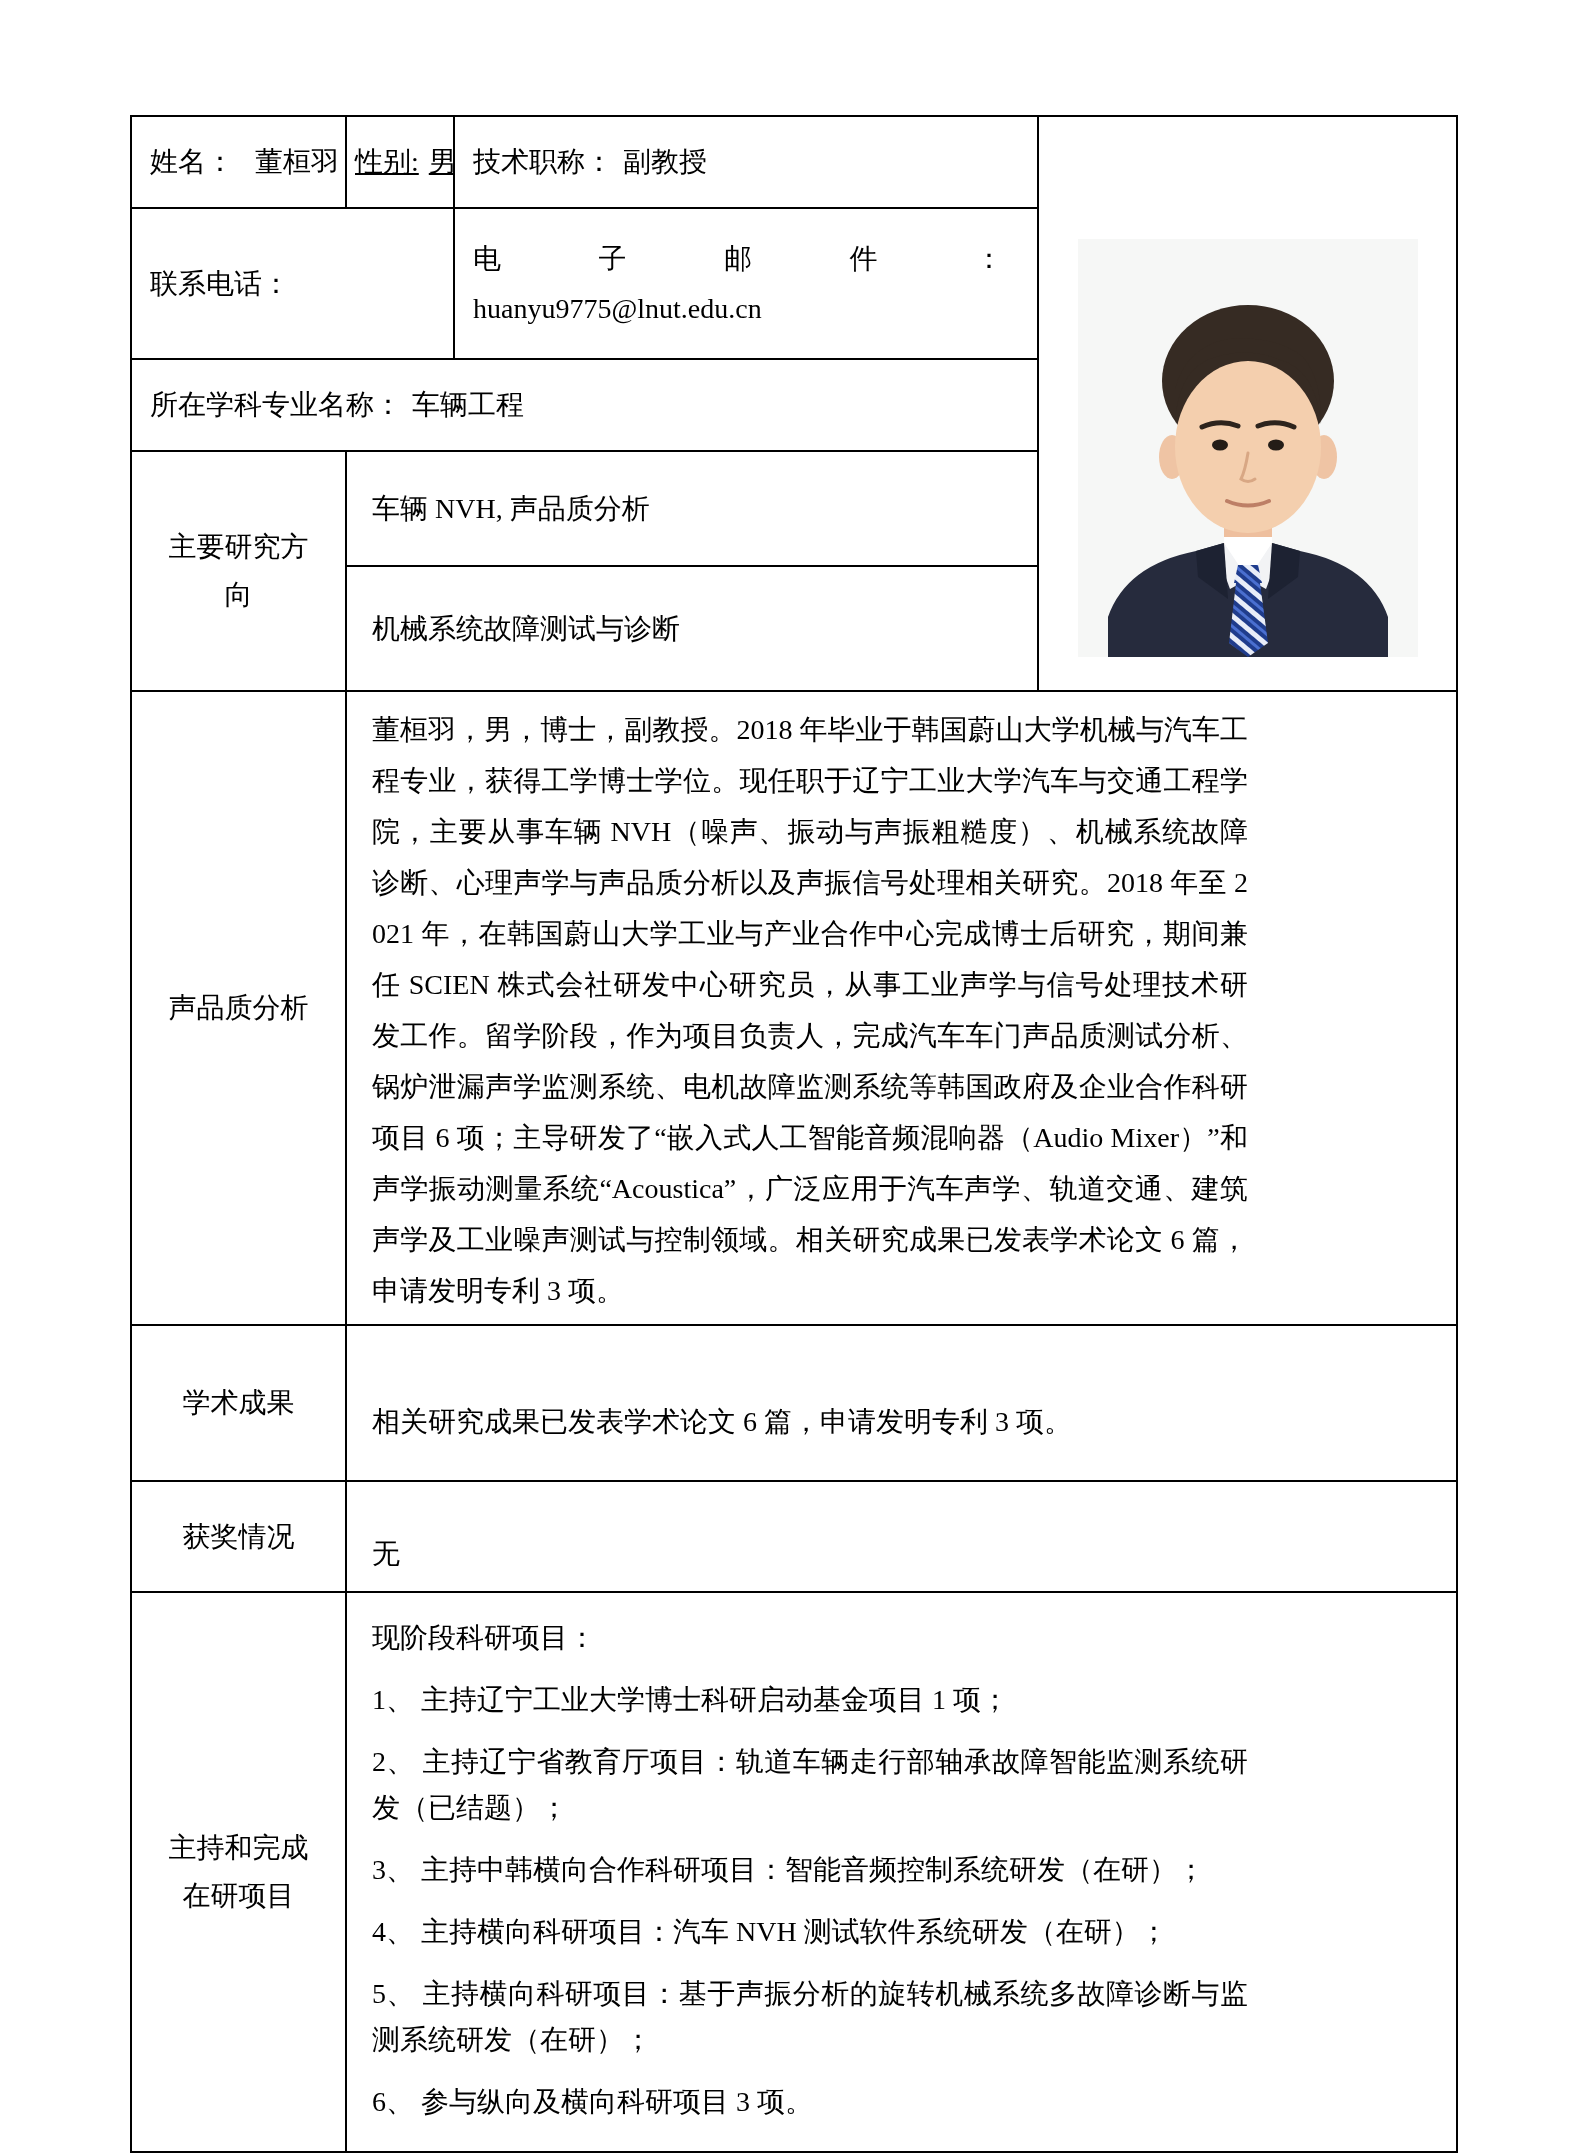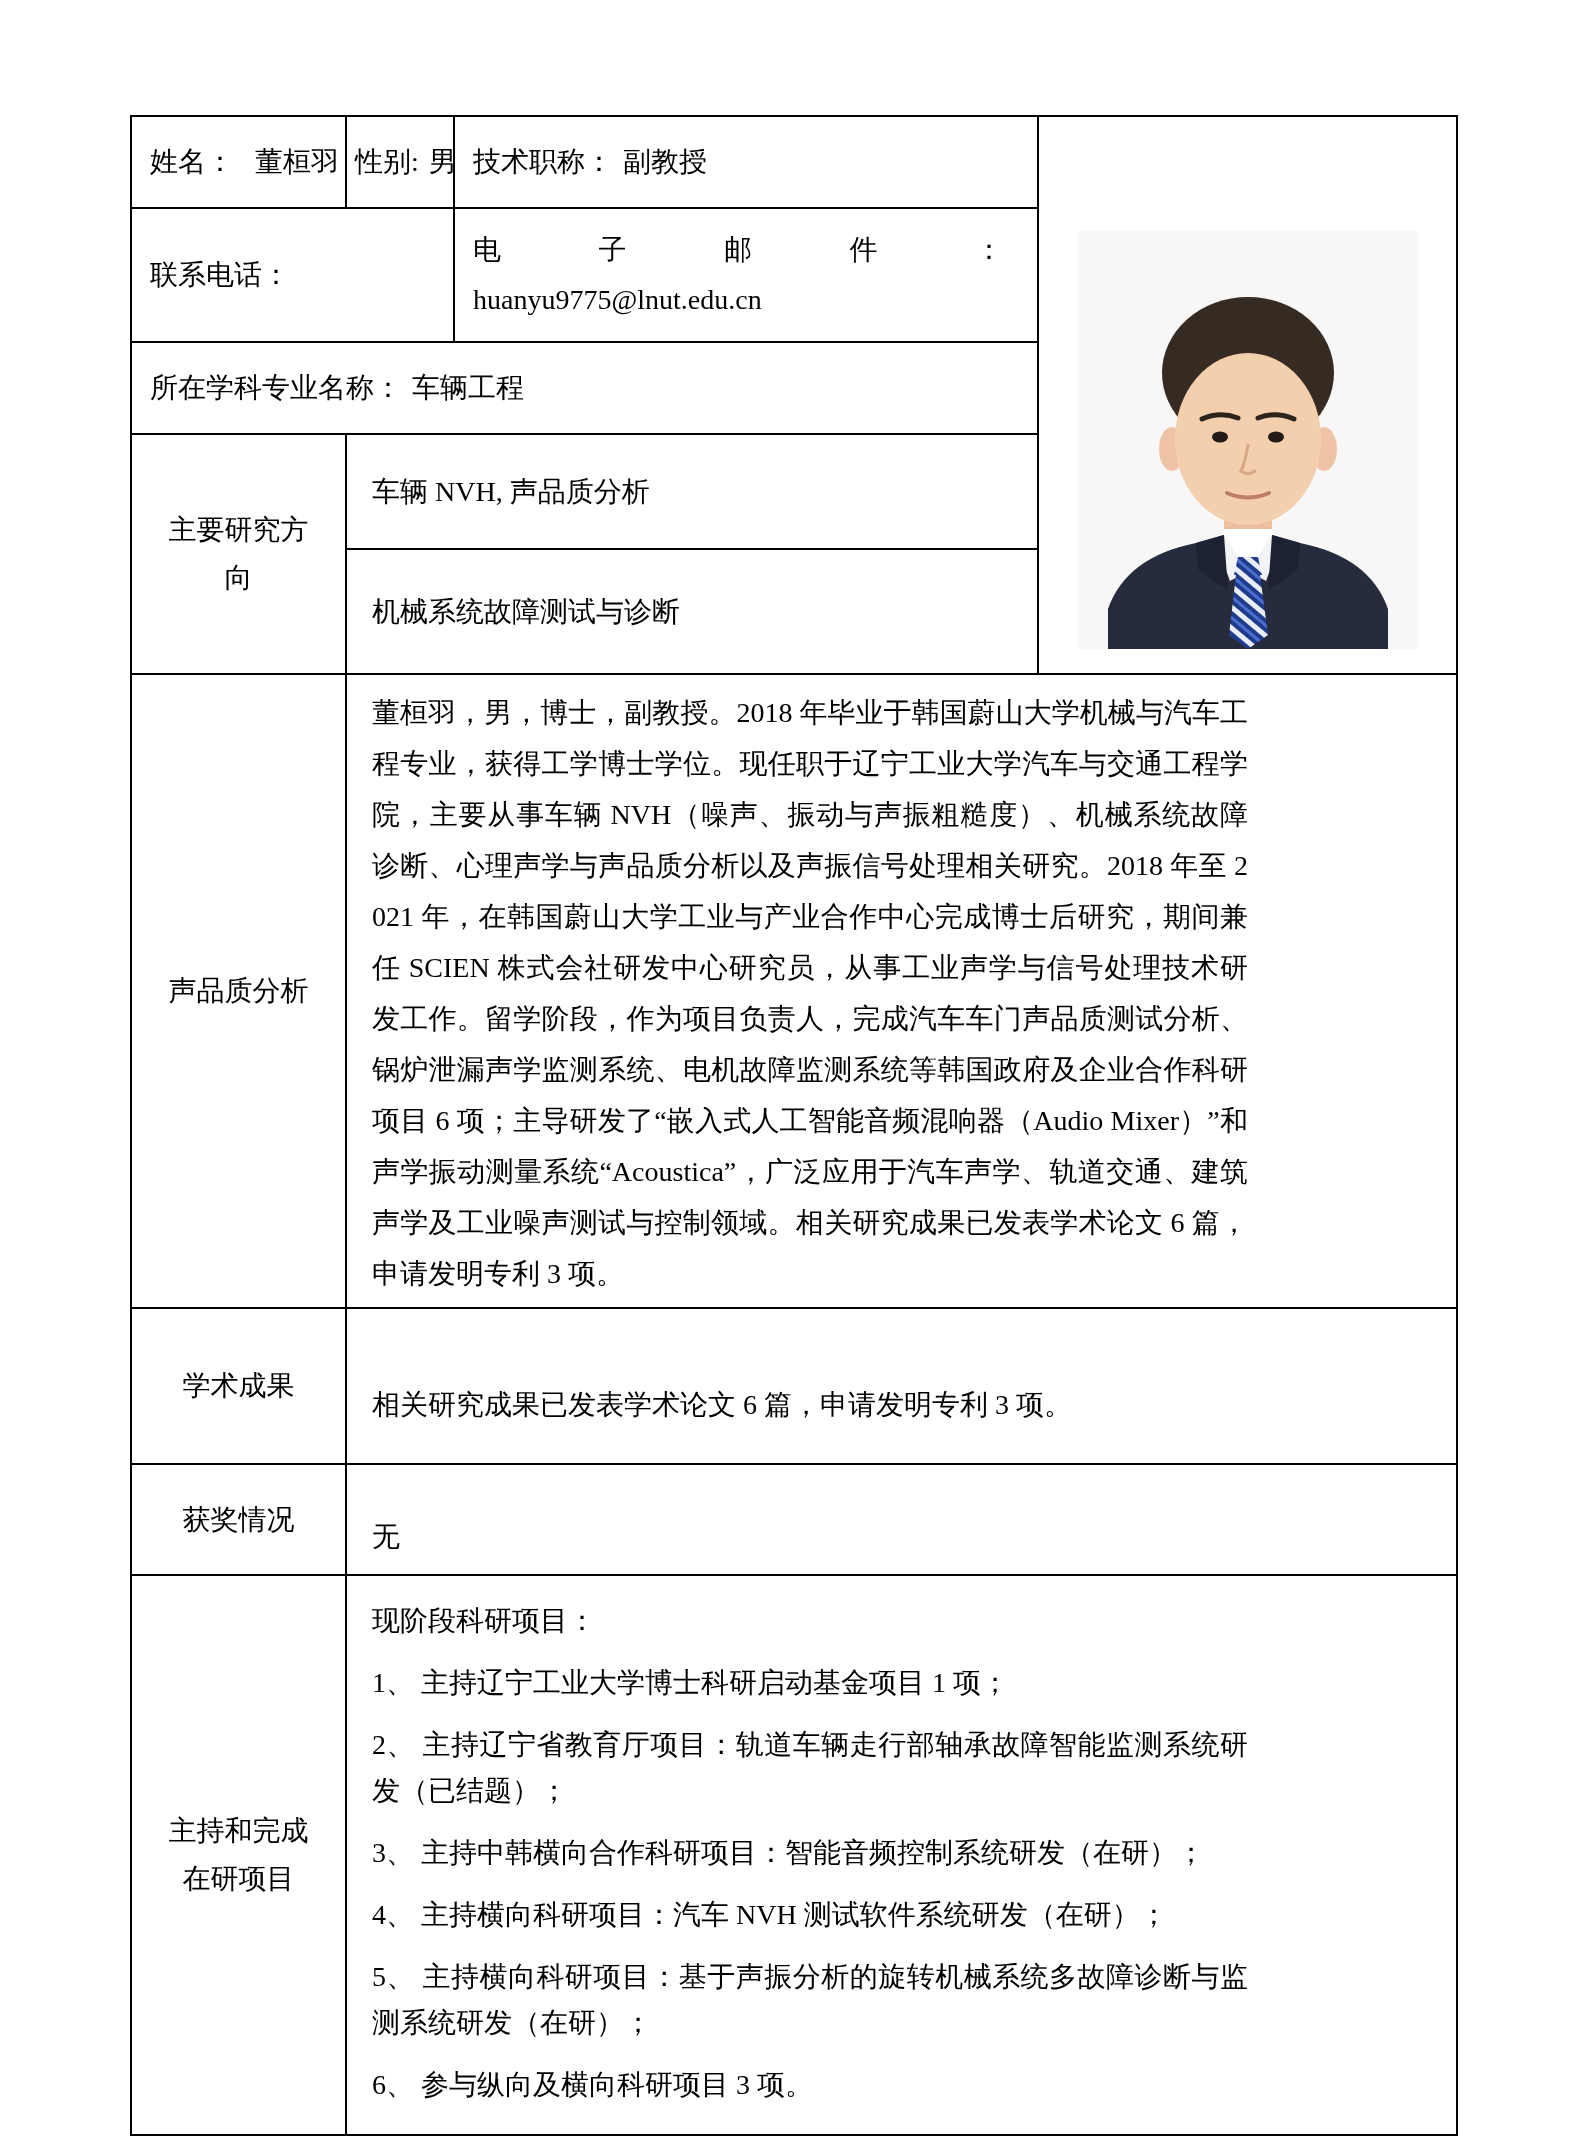--- a/index.html
+++ b/index.html
@@ -30,31 +30,31 @@
     table-layout: fixed;
   }
   table.profile td {
     border: 2px solid #000;
     font-size: 28px;
     vertical-align: middle;
     overflow: hidden;
     word-break: break-all;
   }
   tr.r1  { height: 92px;  }
-  tr.r2  { height: 134px; }
+  tr.r2  { height: 151px; }
   tr.r3  { height: 92px;  }
   tr.r4a { height: 115px; }
   tr.r4b { height: 125px; }
   tr.r5  { height: 518px; }
   tr.r6  { height: 156px; }
   tr.r7  { height: 111px; }
   tr.r8  { height: 522px; }
 
   td.basic { padding: 0 8px 0 18px; white-space: nowrap; }
-  td.gender { padding: 0 4px 0 8px; white-space: nowrap; text-align: left; }
+  td.gender { padding: 0 4px 0 8px; white-space: nowrap; text-align: left; text-decoration: underline; }
   .val { margin-left: 10px; }
   .val-wide { margin-left: 21px; }
 
   td.email-cell { padding: 0 34px 0 18px; }
   .email-label {
     text-align: justify;
     text-align-last: justify;
     line-height: 50px;
   }
   .email-value { line-height: 50px; }

